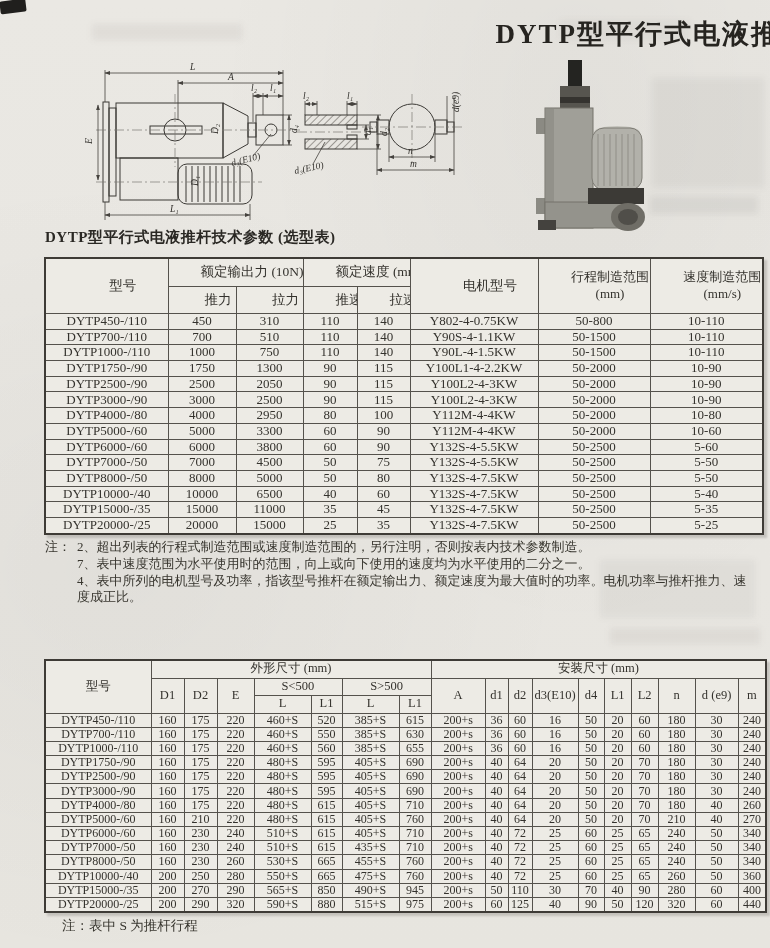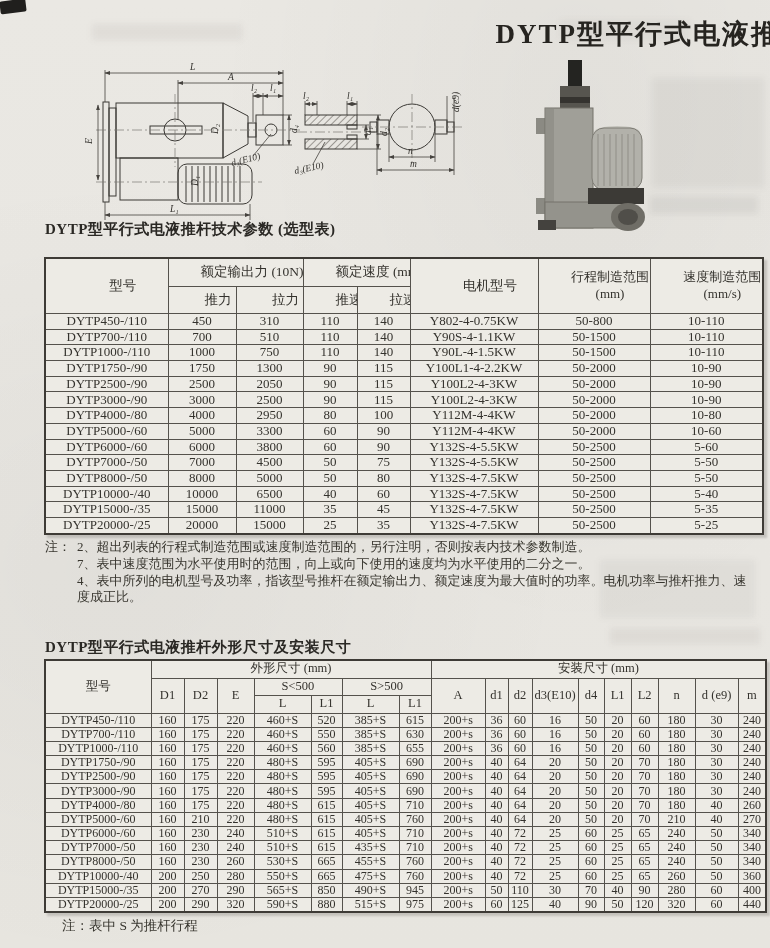--- a/index.html
+++ b/index.html
@@ -18,21 +18,21 @@
       linear-gradient(180deg,#eae8e3 0%,#e8e6e1 60%,#e7e5df 100%);
   }
   .ghost{position:absolute;filter:blur(3px);pointer-events:none;}
   .corner-mark{position:absolute;left:0;top:0;width:26px;height:13px;background:#201f1d;transform:rotate(-7deg);border-radius:2px;}
   .page-title{
     position:absolute;top:16px;left:0;width:770px;text-align:right;
     font-size:27px;font-weight:bold;letter-spacing:2px;color:#262420;margin-left:39px;
   }
   .drawings{position:absolute;top:52px;left:0;width:770px;height:188px;}
   .sec-title{position:absolute;left:45px;font-size:15px;font-weight:bold;color:#2a2824;letter-spacing:0.5px;}
-  .sec1{top:220px;}
+  .sec1{top:228px;}
   .sec2{top:638px;}
   table{border-collapse:collapse;table-layout:fixed;background:#edebe5;
         box-shadow:3px 3px 2px rgba(40,35,30,0.18);}
   th,td{border:1px solid #55524c;text-align:center;vertical-align:middle;
         padding:0;overflow:hidden;white-space:nowrap;color:#34322d;}
   .t1{position:absolute;top:257px;left:44px;width:719px;border:2px solid #3e3b36;}
   .t1 th{font-size:13.5px;font-weight:normal;line-height:1.25;padding-left:32px;}
   .t1 .two-line{white-space:pre-line;font-size:13px;line-height:1.3;}
   .t1 tbody td{font-size:13px;height:14.7px;line-height:14.5px;}
   .t1 thead tr:first-child th{height:27px;}
@@ -384,21 +384,20 @@
   <div class="note-row">
     <span class="note-label">注：</span>
     <div class="note-items">
       <div class="cont">2、超出列表的行程式制造范围或速度制造范围的，另行注明，否则按表内技术参数制造。</div>
       <div class="cont">7、表中速度范围为水平使用时的范围，向上或向下使用的速度均为水平使用的二分之一。</div>
       <div class="cont">4、表中所列的电机型号及功率，指该型号推杆在额定输出力、额定速度为最大值时的功率。电机功率与推杆推力、速度成正比。</div>
     </div>
   </div>
 </div>
 
-<div class="sec-title sec2">DYTP型平行式电液推杆外形尺寸及安装尺寸</div>
 
 <table class="t2">
   <colgroup>
     <col style="width:106px">
         <col style="width:33px">
         <col style="width:33px">
         <col style="width:37px">
     <col style="width:57px">
         <col style="width:31px">
         <col style="width:57px">

